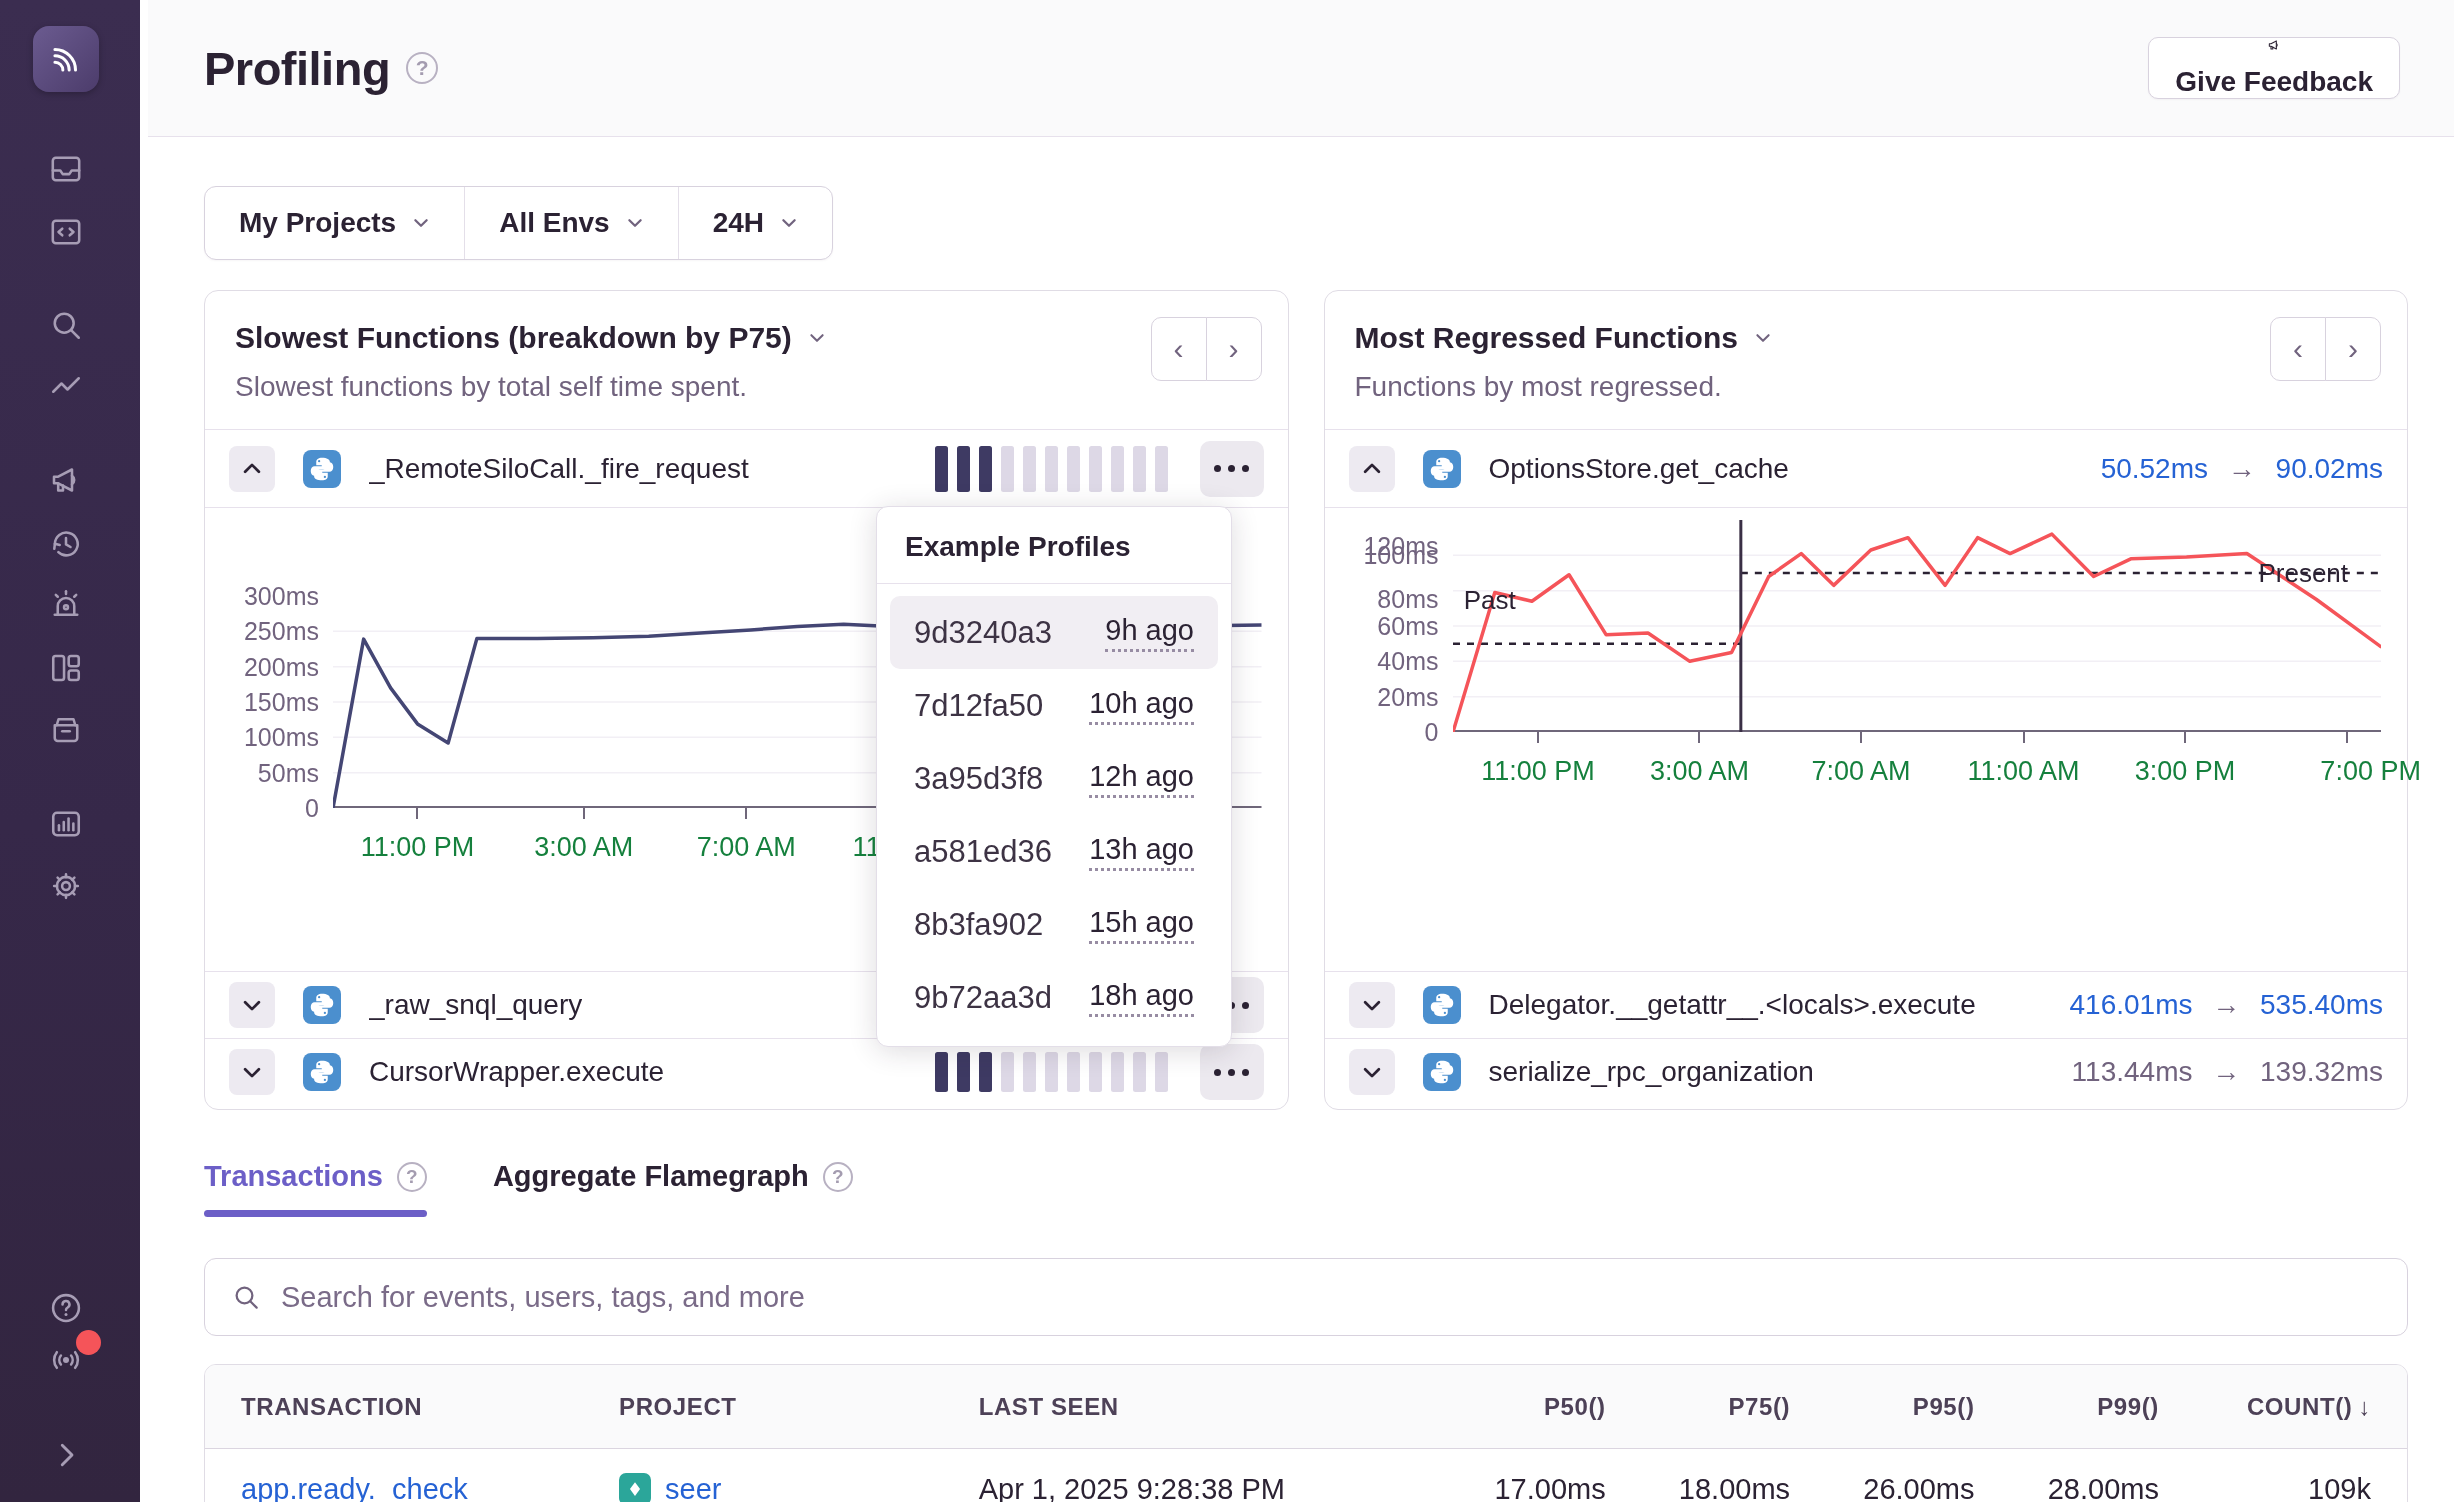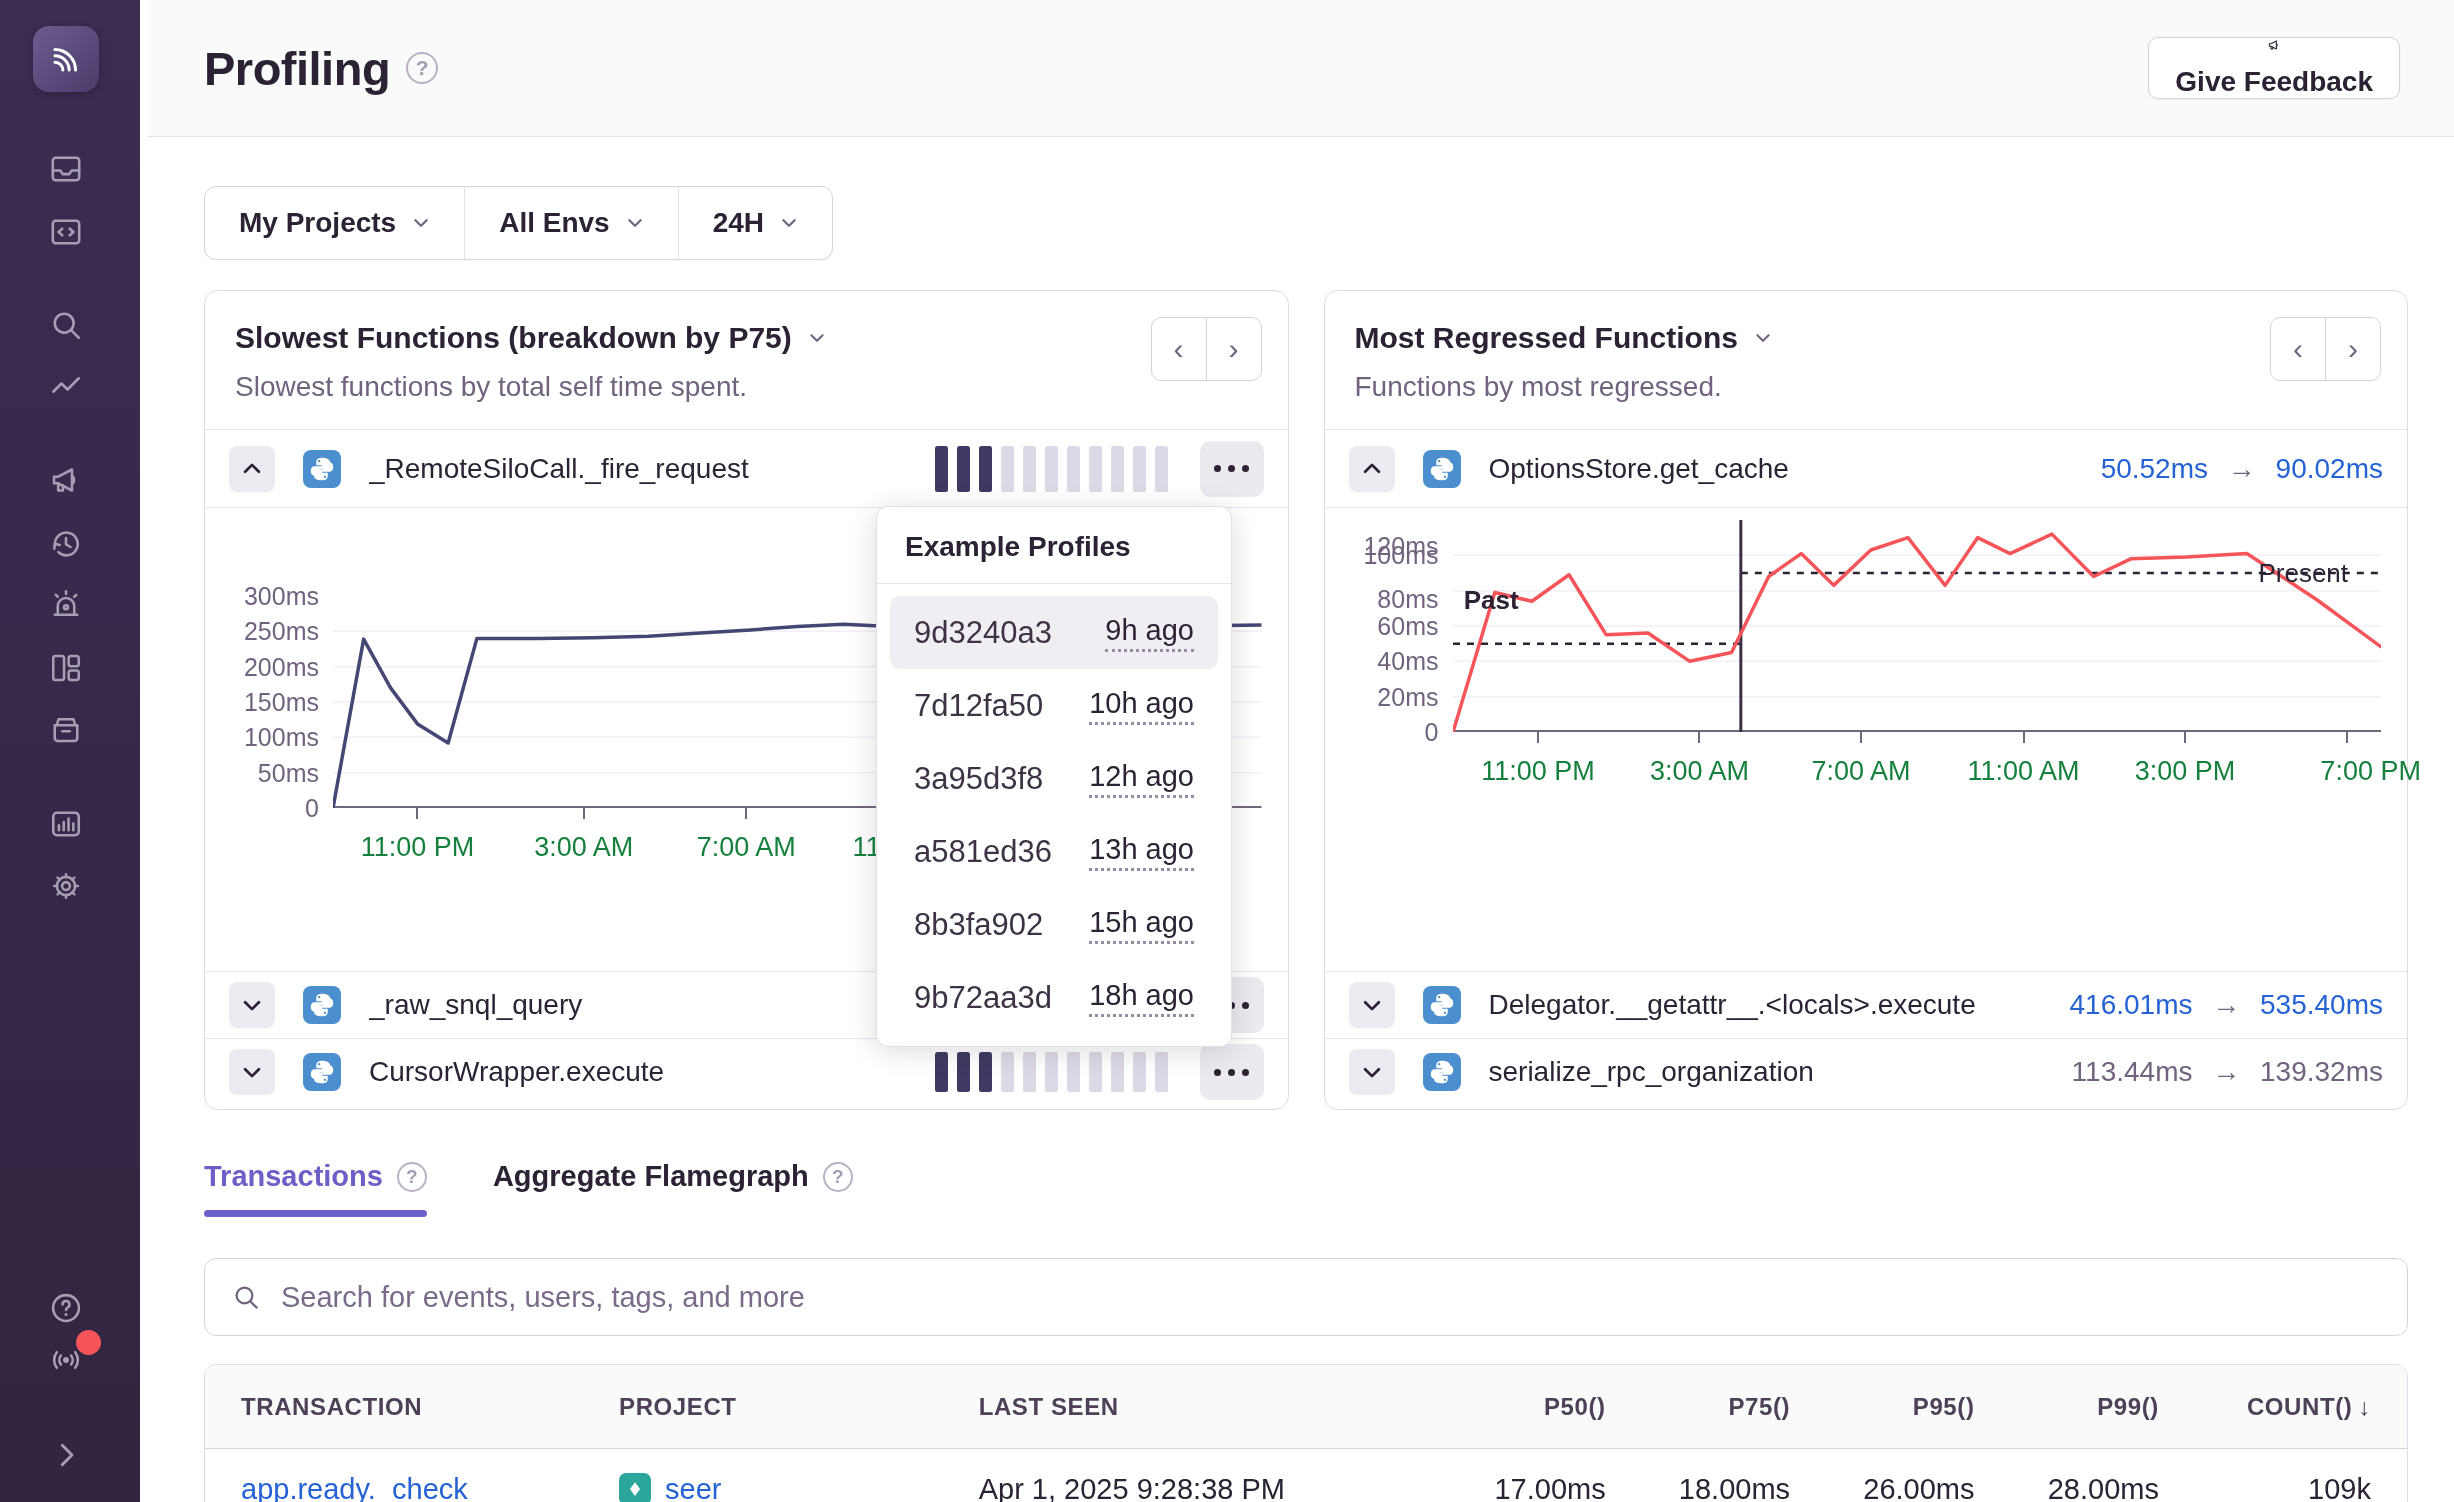--- a/index.html
+++ b/index.html
@@ -479,21 +479,21 @@
                     <line x1="0" x2="1000" y1="70.66666666666667" y2="70.66666666666667" stroke="#F2EFF5" stroke-width="1.5" vector-effect="non-scaling-stroke"></line>
                     <line x1="0" x2="1000" y1="106" y2="106" stroke="#F2EFF5" stroke-width="1.5" vector-effect="non-scaling-stroke"></line>
                     <line x1="0" x2="1000" y1="141.33333333333334" y2="141.33333333333334" stroke="#F2EFF5" stroke-width="1.5" vector-effect="non-scaling-stroke"></line>
                     <line x1="0" x2="1000" y1="176.66666666666666" y2="176.66666666666666" stroke="#F2EFF5" stroke-width="1.5" vector-effect="non-scaling-stroke"></line>
                     <line x1="0" x2="1000" y1="211" y2="211" stroke="#6F677A" stroke-width="2" vector-effect="non-scaling-stroke"></line>
                     <line x1="0" x2="310" y1="123.66666666666666" y2="123.66666666666666" stroke="#2B2233" stroke-width="2.5" stroke-dasharray="7 7" vector-effect="non-scaling-stroke"></line>
                     <line x1="310" x2="1000" y1="53" y2="53" stroke="#2B2233" stroke-width="2.5" stroke-dasharray="7 7" vector-effect="non-scaling-stroke"></line>
                     <line x1="310" x2="310" y1="0" y2="212" stroke="#3A2F45" stroke-width="3" vector-effect="non-scaling-stroke"></line>
                     <polyline points="0,212 45,72.43333333333334 85,81.26666666666665 125,54.76666666666665 165,114.83333333333334 210,113.06666666666666 255,141.33333333333334 300,132.5 340,56.53333333333333 375,33.56666666666666 410,65.36666666666667 450,30.03333333333333 490,17.666666666666686 530,65.36666666666667 565,17.666666666666686 600,33.56666666666666 645,14.133333333333326 690,56.53333333333333 730,38.866666666666674 790,37.10000000000002 855,33.56666666666666 930,79.5 1000,127.19999999999999" fill="none" stroke="#F55459" stroke-width="3.5" stroke-linejoin="round" vector-effect="non-scaling-stroke"></polyline>
                   </svg>
-                  <span class="ann" style="left: 1.2%; top: 64.9333px; font-weight: bold;">Past</span>
+                  <span class="ann" style="left: 1.2%; top: 64.9333px;">Past</span>
                   <span class="ann" style="left: 86.8%; top: 38.4333px;">Present</span>
                 </div>
                 <div class="xaxis">
                   <span class="tickmark" style="left: 9.2%;"></span>
                   <span class="ticklabel" style="left: 9.2%;">11:00 PM</span>
                   <span class="tickmark" style="left: 26.6%;"></span>
                   <span class="ticklabel" style="left: 26.6%;">3:00 AM</span>
                   <span class="tickmark" style="left: 44%;"></span>
                   <span class="ticklabel" style="left: 44%;">7:00 AM</span>
                   <span class="tickmark" style="left: 61.5%;"></span>

